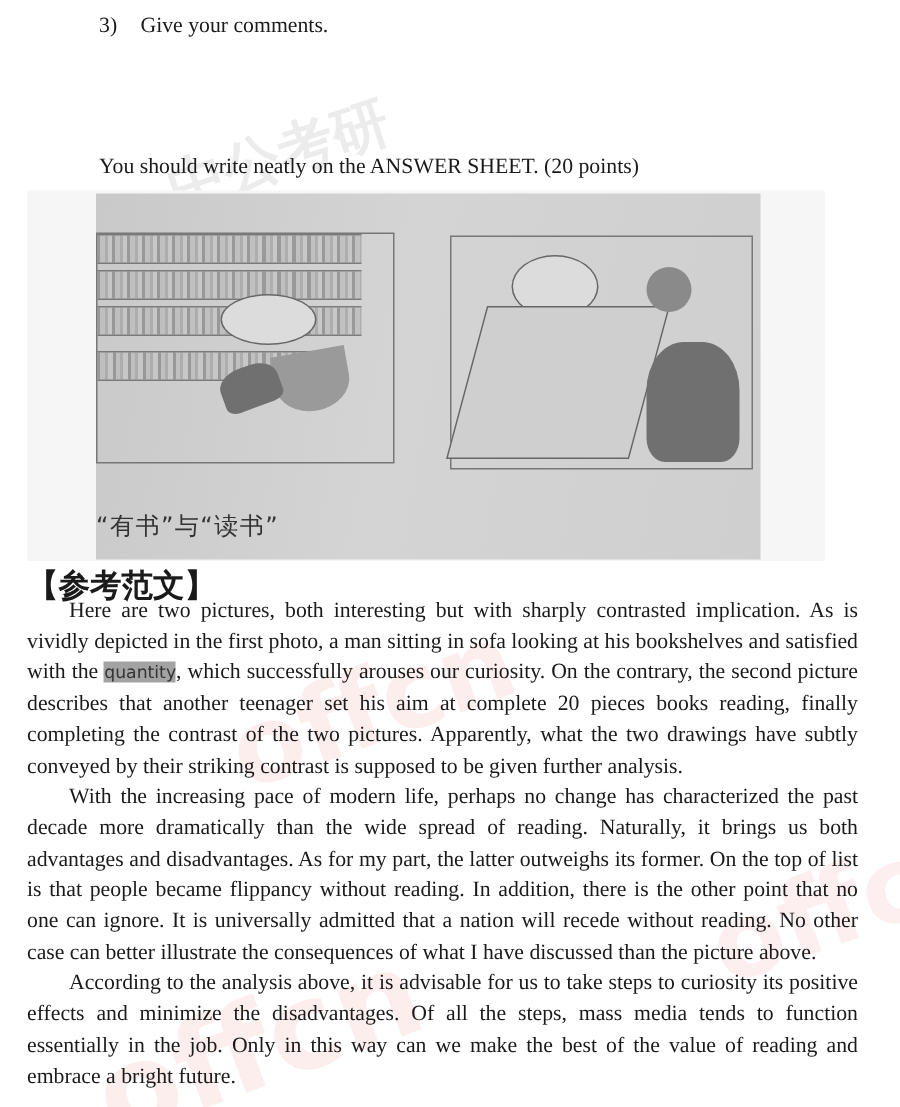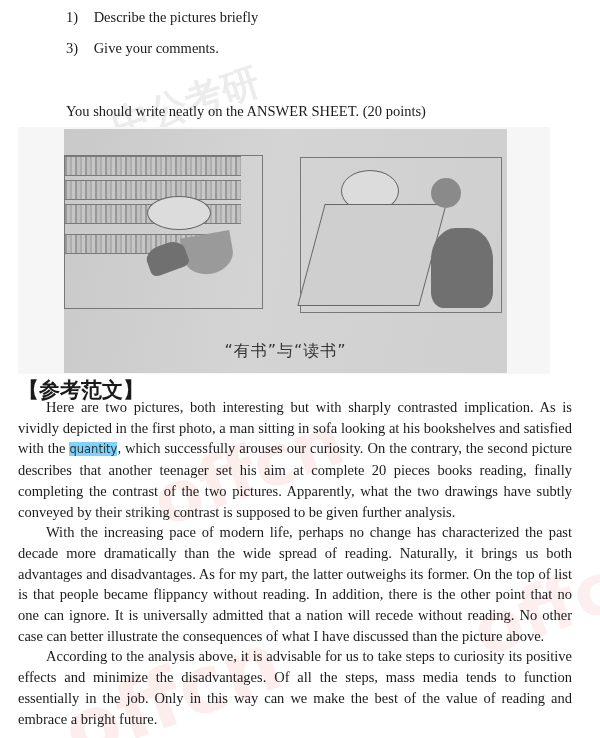--- a/index.html
+++ b/index.html
@@ -16,41 +16,37 @@
   .panel{position:absolute;border:1px solid #777;}
   .panel-left{left:0;top:26px;width:197px;height:152px;}
   .panel-right{left:236px;top:28px;width:200px;height:154px;}
   .shelf{position:absolute;left:0;width:176px;height:18px;
          background:repeating-linear-gradient(90deg,#8c8c8c 0 2px,#bdbdbd 2px 5px,#a6a6a6 5px 7px,#c6c6c6 7px 10px);
          border-top:1px solid #666;border-bottom:1px solid #666;opacity:.8;}
   .bubble{position:absolute;border:1px solid #666;border-radius:50%;background:#dcdcdc;}
   .chair{position:absolute;background:#9a9a9a;}
   .person-dark{position:absolute;background:#707070;border-radius:40% 40% 20% 20%;}
   .desk{position:absolute;border:1px solid #666;background:#cfcfcf;}
-  .caption{position:absolute;left:0;width:100%;top:212px;text-align:center;font-size:16px;
+  .caption{position:absolute;left:0;width:100%;top:212px;font-size:16px;
            font-family:"DejaVu Sans",sans-serif;color:#333;letter-spacing:1px;}
   .section-head{position:absolute;left:18px;top:376px;font-size:21px;font-weight:bold;
                 font-family:"DejaVu Sans",sans-serif;}
   .essay{position:absolute;left:18px;top:397px;width:554px;font-size:14.5px;line-height:20.7px;text-align:justify;}
   .essay p{margin:0;text-indent:28px;}
-  .hl{font-family:"DejaVu Sans",sans-serif;font-size:11.5px;background:#7dd3fc;color:#333;}
+  .hl{font-family:"DejaVu Sans",sans-serif;font-size:11.5px;background:#a3a3a3;color:#333;}
 </style>
 </head>
 <body>
 
 <div class="wm" style="left:110px;top:78px;font-size:38px;color:rgba(200,200,200,.35);transform:rotate(-18deg);">中公考研</div>
 <div class="wm" style="left:150px;top:430px;font-size:70px;color:rgba(232,35,42,.08);transform:rotate(-20deg);">offcn</div>
 <div class="wm" style="left:60px;top:650px;font-size:80px;color:rgba(232,35,42,.08);transform:rotate(-20deg);">offcn</div>
 <div class="wm" style="left:470px;top:560px;font-size:70px;color:rgba(232,35,42,.07);transform:rotate(-20deg);">offcn</div>
 
 <div class="task-list">
-  <div class="task-item">
-    <span class="task-num">1)</span>
-    <span>Describe the pictures briefly</span>
-  </div>
   <div class="task-item">
     <span class="task-num">3)</span>
     <span>Give your comments.</span>
   </div>
 </div>
 
 <div class="instruction">You should write neatly on the ANSWER SHEET. (20 points)</div>
 
 <div class="figure-box">
   <div class="photo">

